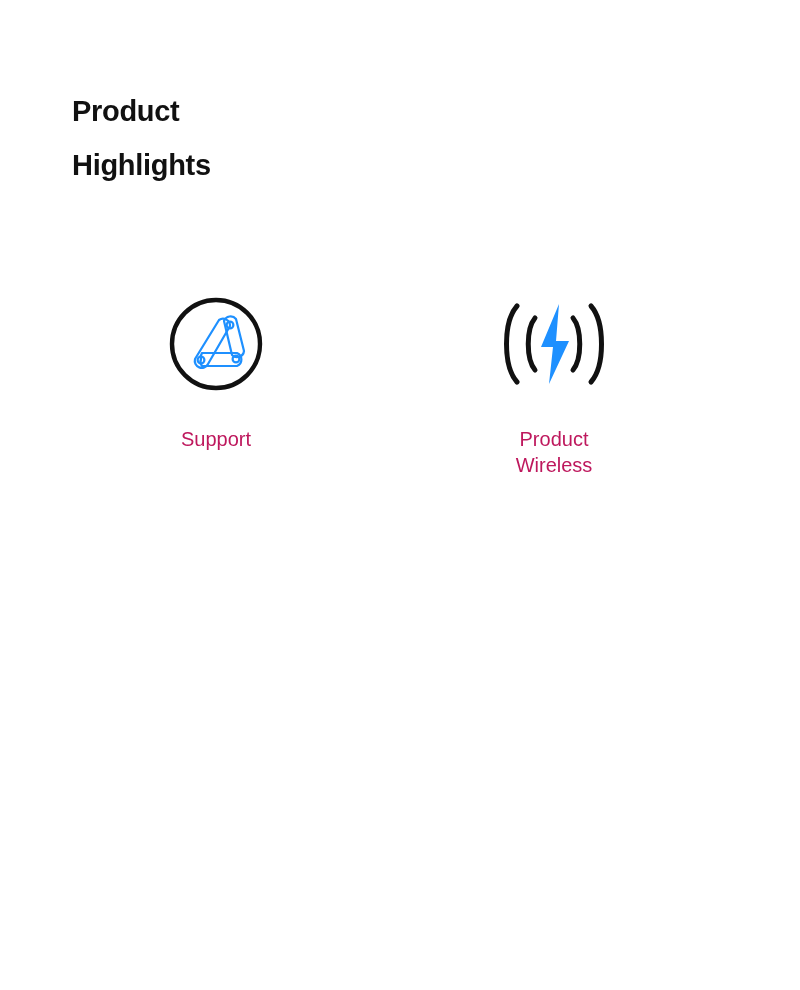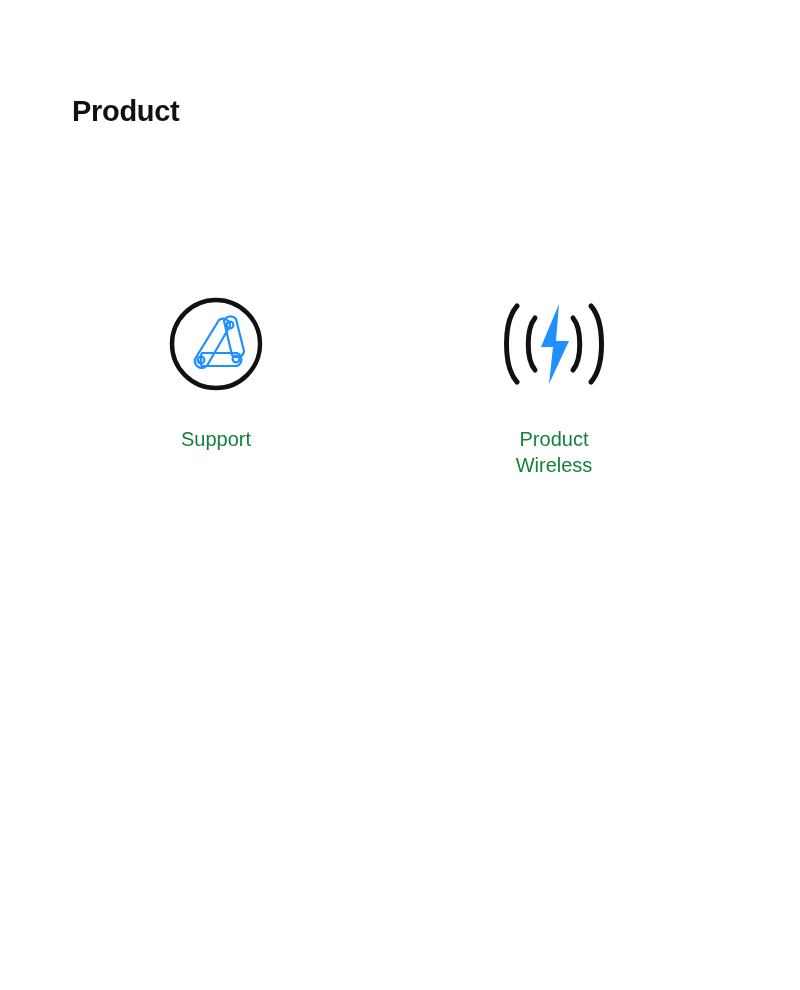--- a/index.html
+++ b/index.html
@@ -63,38 +63,39 @@
     justify-content: center;
   }
   .feature-icon svg {
     display: block;
   }
   .feature-label {
     margin-top: 22px;
     font-family: "Liberation Sans", sans-serif;
     font-size: 20px;
     line-height: 26px;
-    color: #15803d;
+    color: #be185d;
     font-weight: normal;
   }
   .feature-label .lbl-line {
     display: block;
   }
 
   
   .f-support   { left: 106px;  top: 34px;  }
   .f-wireless  { left: 444px;  top: 34px;  }
 </style>
 </head>
 <body>
 
 <div class="page">
 
   <div class="title-block">
     <div class="title-line">Product</div>
+    <div class="title-line">Highlights</div>
   </div>
 
   <div class="features">
 
     <div class="feature-row">
 
       <div class="feature f-support">
         <div class="feature-icon">
           <svg width="104" height="104" viewBox="0 0 104 104" aria-hidden="true">
             <circle cx="52" cy="52" r="44" fill="none" stroke="#111111" stroke-width="4.4"></circle>

